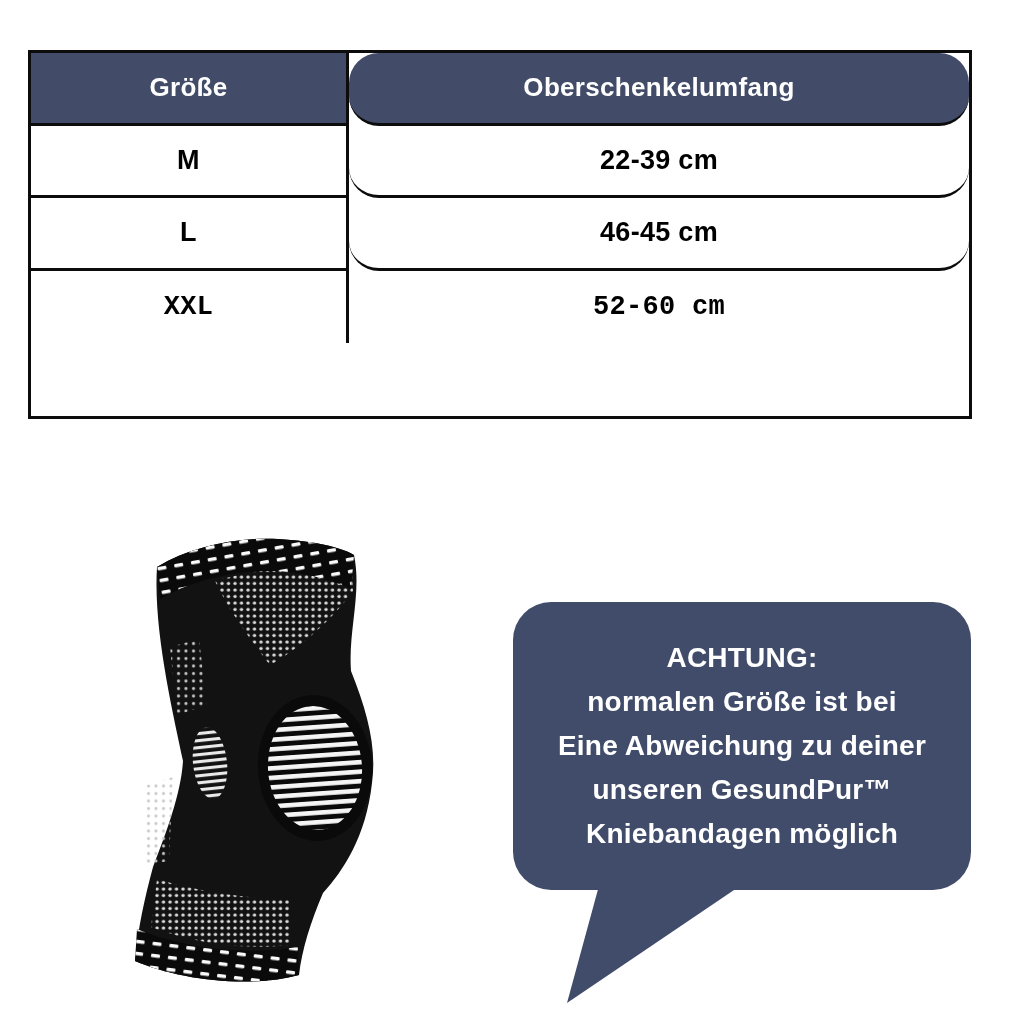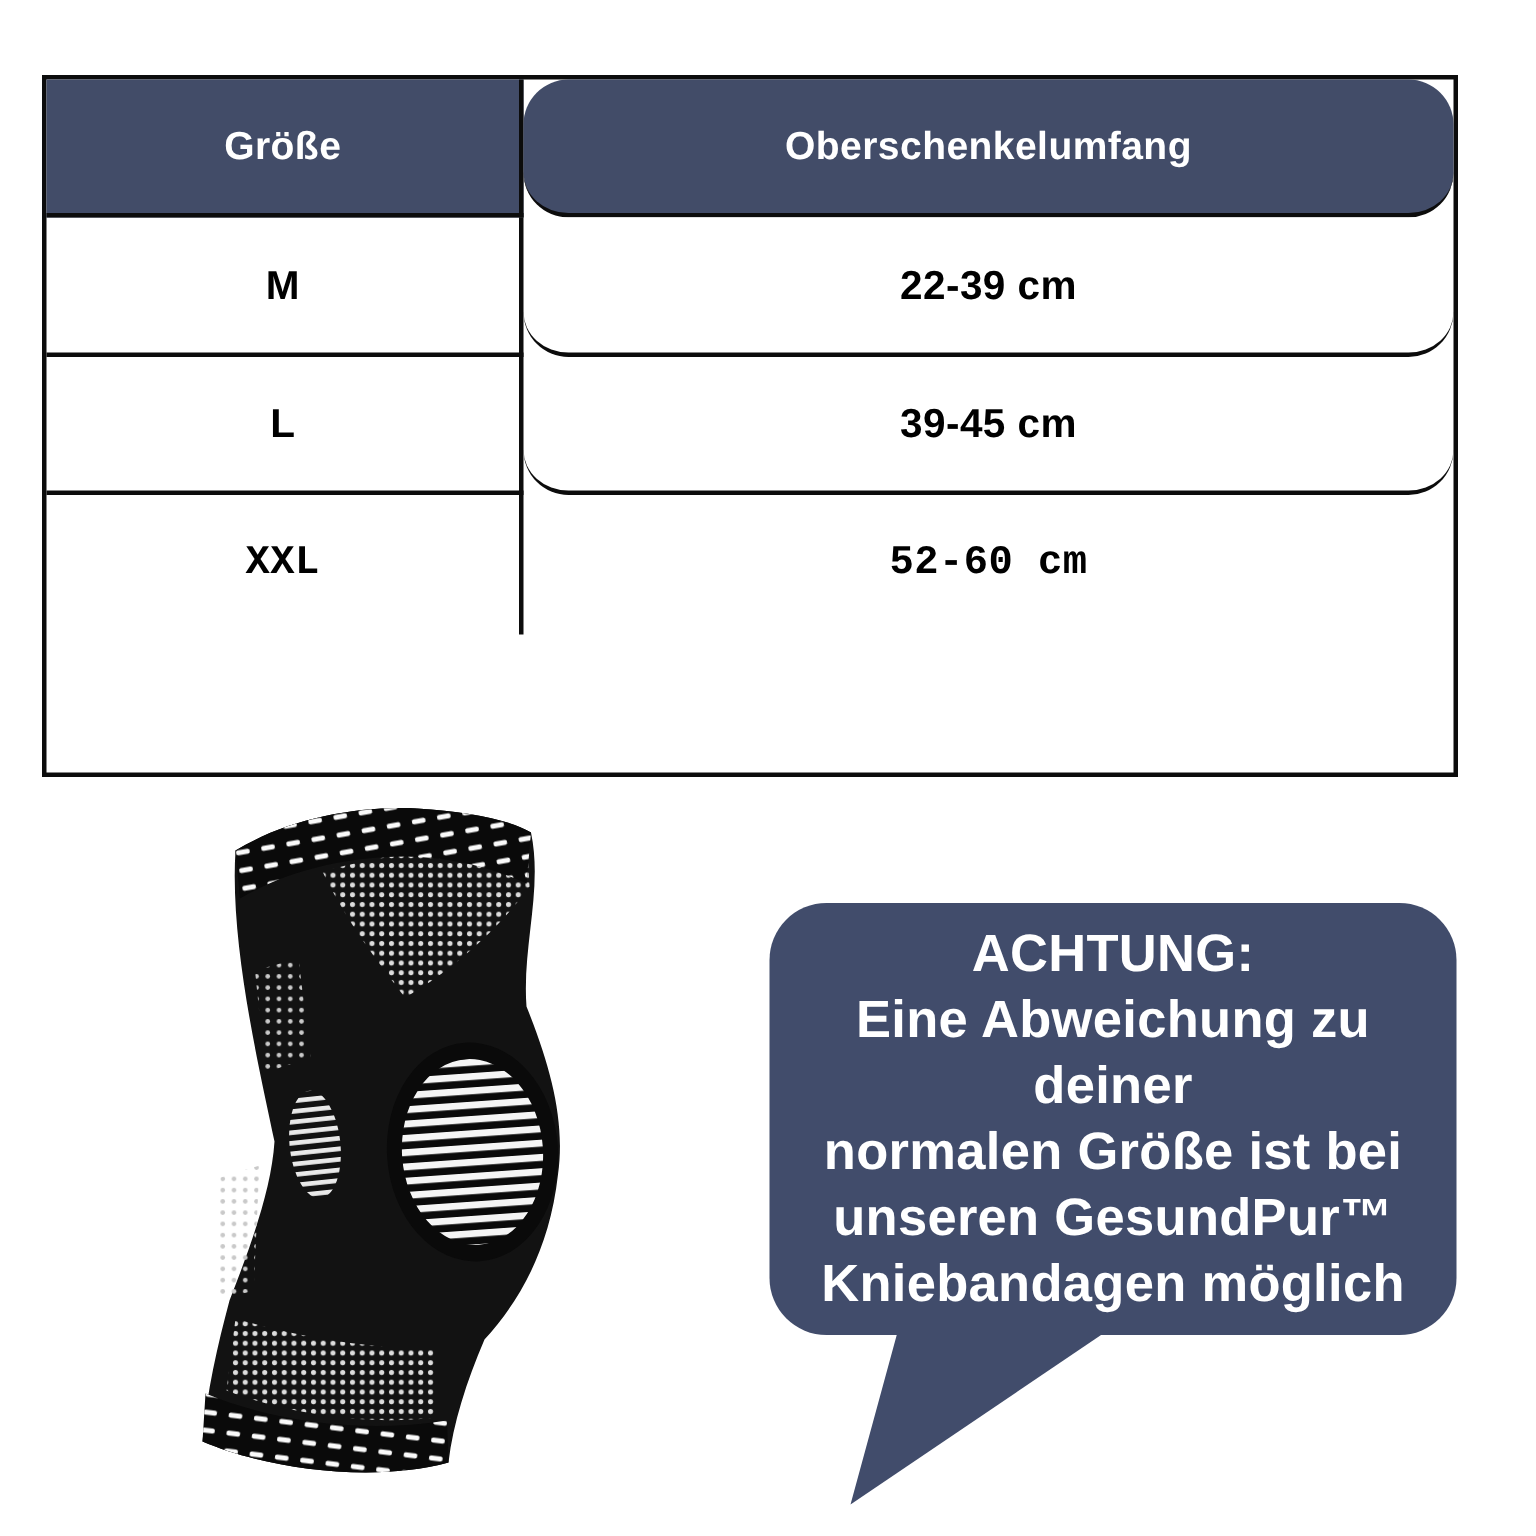--- a/index.html
+++ b/index.html
@@ -4,21 +4,21 @@
 <style>
   html,body{margin:0;padding:0;}
   body{
     width:1024px;height:1024px;position:relative;overflow:hidden;
     background:#ffffff;
     font-family:"Liberation Sans", sans-serif;
   }
 
   
   .size-table{
-    position:absolute;left:28px;top:50px;width:944px;height:468px;
+    position:absolute;left:28px;top:50px;width:944px;height:369px;
     box-sizing:border-box;border:3px solid #0c0c0c;
     display:grid;grid-template-columns:318px 1fr;grid-template-rows:repeat(5,1fr);
     background:#ffffff;
   }
   .cell{
     display:flex;align-items:center;justify-content:center;
     border-right:3px solid #0c0c0c;border-bottom:3px solid #0c0c0c;
     font-weight:bold;font-size:27px;color:#000;
     letter-spacing:.3px;
   }
@@ -26,21 +26,21 @@
   .cell.last-row{border-bottom:none;font-family:Liberation Mono, monospace;}
   .cell.head{
     background:#424C68;color:#ffffff;font-size:26px;
   }
 
   
   .callout{
     position:absolute;left:513px;top:602px;width:458px;height:288px;
     background:#414C6B;border-radius:38px;
     display:flex;flex-direction:column;justify-content:center;align-items:center;
-    text-align:center;color:#ffffff;font-weight:bold;font-size:35px;line-height:44px;
+    text-align:center;color:#ffffff;font-weight:bold;font-size:28px;line-height:44px;
     letter-spacing:.2px;
   }
   .callout-tail{
     position:absolute;left:555px;top:872px;width:190px;height:140px;
   }
 
   
   .product{
     position:absolute;left:115px;top:535px;width:380px;height:480px;
   }
@@ -49,21 +49,21 @@
 <body>
 
 <div class="size-table">
   <div class="cell head">Größe</div>
   <div class="cell head last-col">Oberschenkelumfang</div>
 
   <div class="cell">M</div>
   <div class="cell last-col">22-39 cm</div>
 
   <div class="cell">L</div>
-  <div class="cell last-col">39-45 cm</div>
+  <div class="cell last-col">46-45 cm</div>
 
 
   <div class="cell last-row">XXL</div>
   <div class="cell last-col last-row">52-60 cm</div>
 </div>
 
 <div class="product">
   <svg width="380" height="480" viewBox="0 0 380 480">
     <defs>
       <pattern id="knit1" width="6.5" height="6.5" patternUnits="userSpaceOnUse">
@@ -142,17 +142,17 @@
     </g>
   </svg>
 </div>
 
 <svg class="callout-tail" viewBox="0 0 190 140">
   <polygon points="45,10 182,16 12,131" fill="#414C6B"></polygon>
 </svg>
 
 <div class="callout">
   <div>ACHTUNG:</div>
+  <div>normalen Größe ist bei</div>
   <div>Eine Abweichung zu deiner</div>
-  <div>normalen Größe ist bei</div>
   <div>unseren GesundPur™</div>
   <div>Kniebandagen möglich</div>
 </div>
 
 </body></html>

